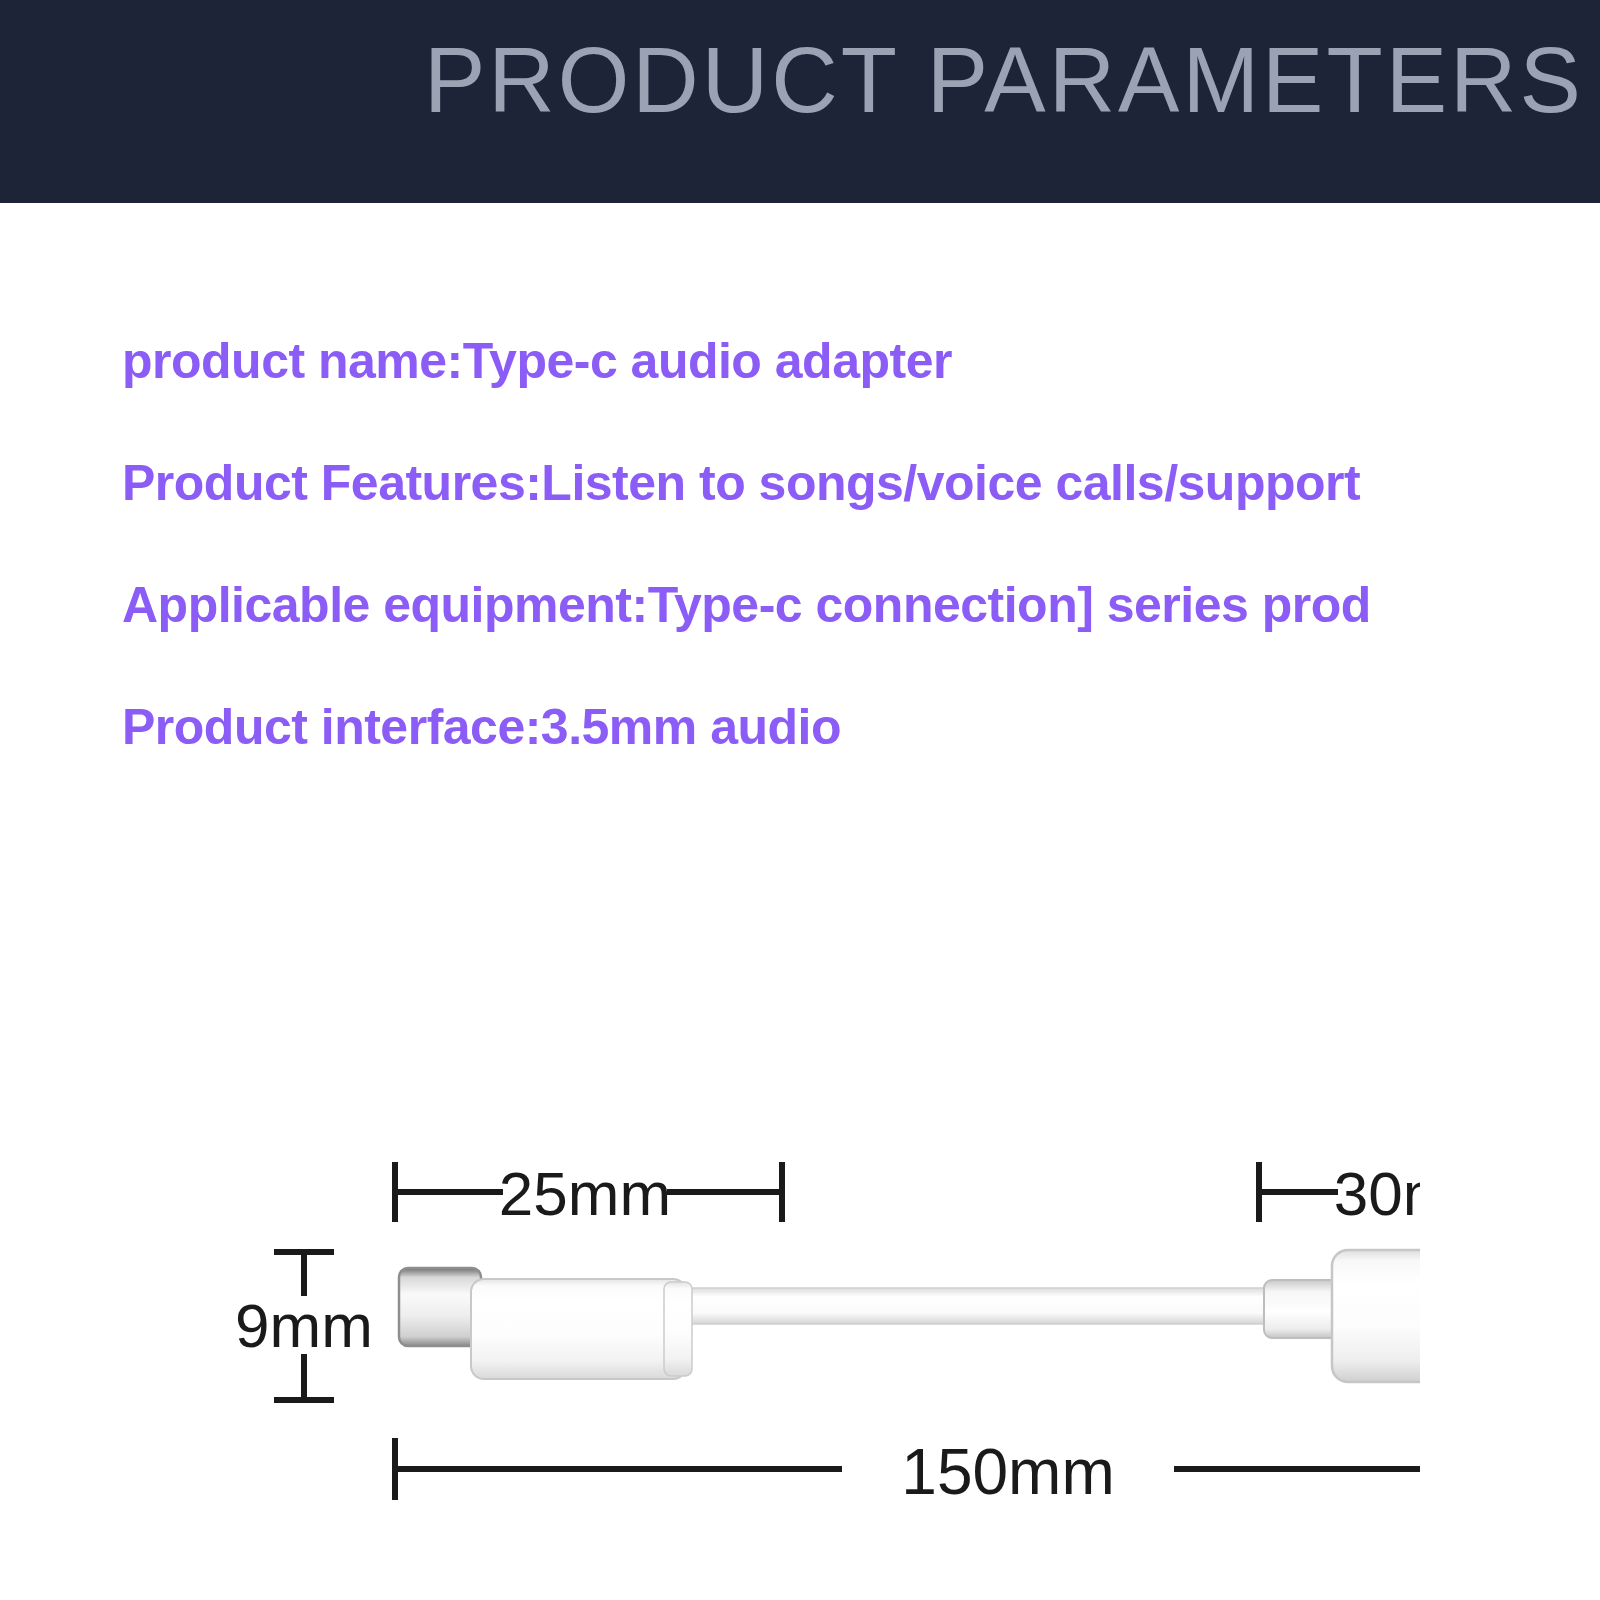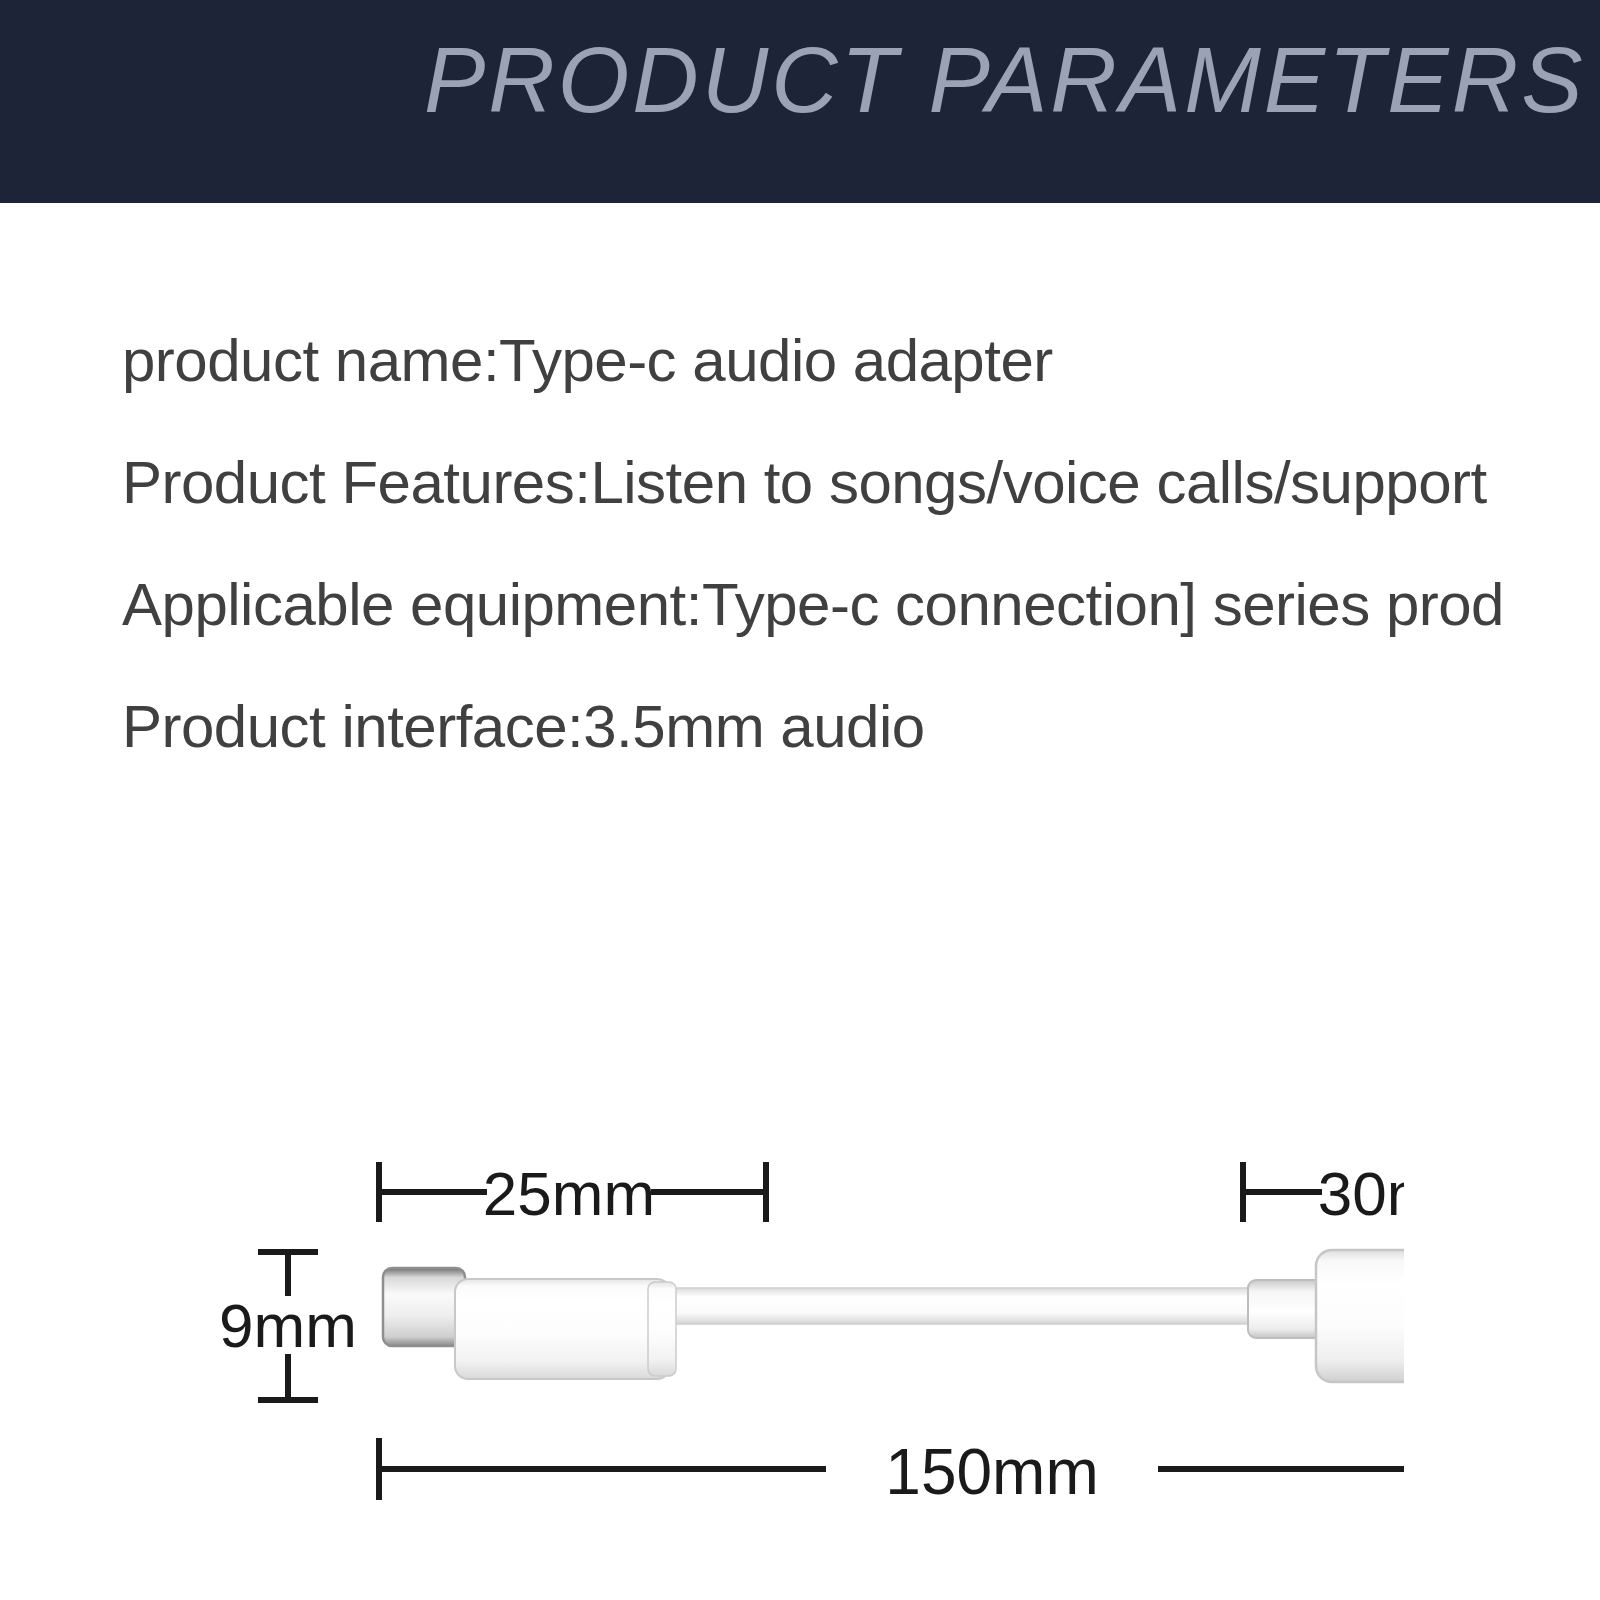--- a/index.html
+++ b/index.html
@@ -29,45 +29,44 @@
     position: absolute;
     left: 424px;
     top: 28px;
     white-space: nowrap;
     font-family: "Liberation Sans", sans-serif;
     font-size: 92px;
     line-height: 104px;
     font-weight: 300;
     letter-spacing: 3px;
     color: #9ba2b4;
-    font-style: italic;
   }
 
   
   .spec-list {
     position: absolute;
     left: 122px;
     top: 300px;
     width: 1478px;
     overflow: hidden;
   }
   .spec-line {
     white-space: nowrap;
     font-family: "Liberation Sans Narrow", "Liberation Sans", sans-serif;
-    font-size: 60px;
+    font-size: 50px;
     line-height: 122px;
-    font-weight: 400;
-    color: #404040;
+    font-weight: 700;
+    color: #8b5cf6;
     letter-spacing: -0.5px;
   }
 
   
   .diagram {
     position: absolute;
-    left: 0;
+    left: 16px;
     top: 1100px;
     width: 1404px;
     height: 500px;
     overflow: hidden;
   }
   .diagram svg { display: block; }
 </style>
 </head>
 <body>
 

